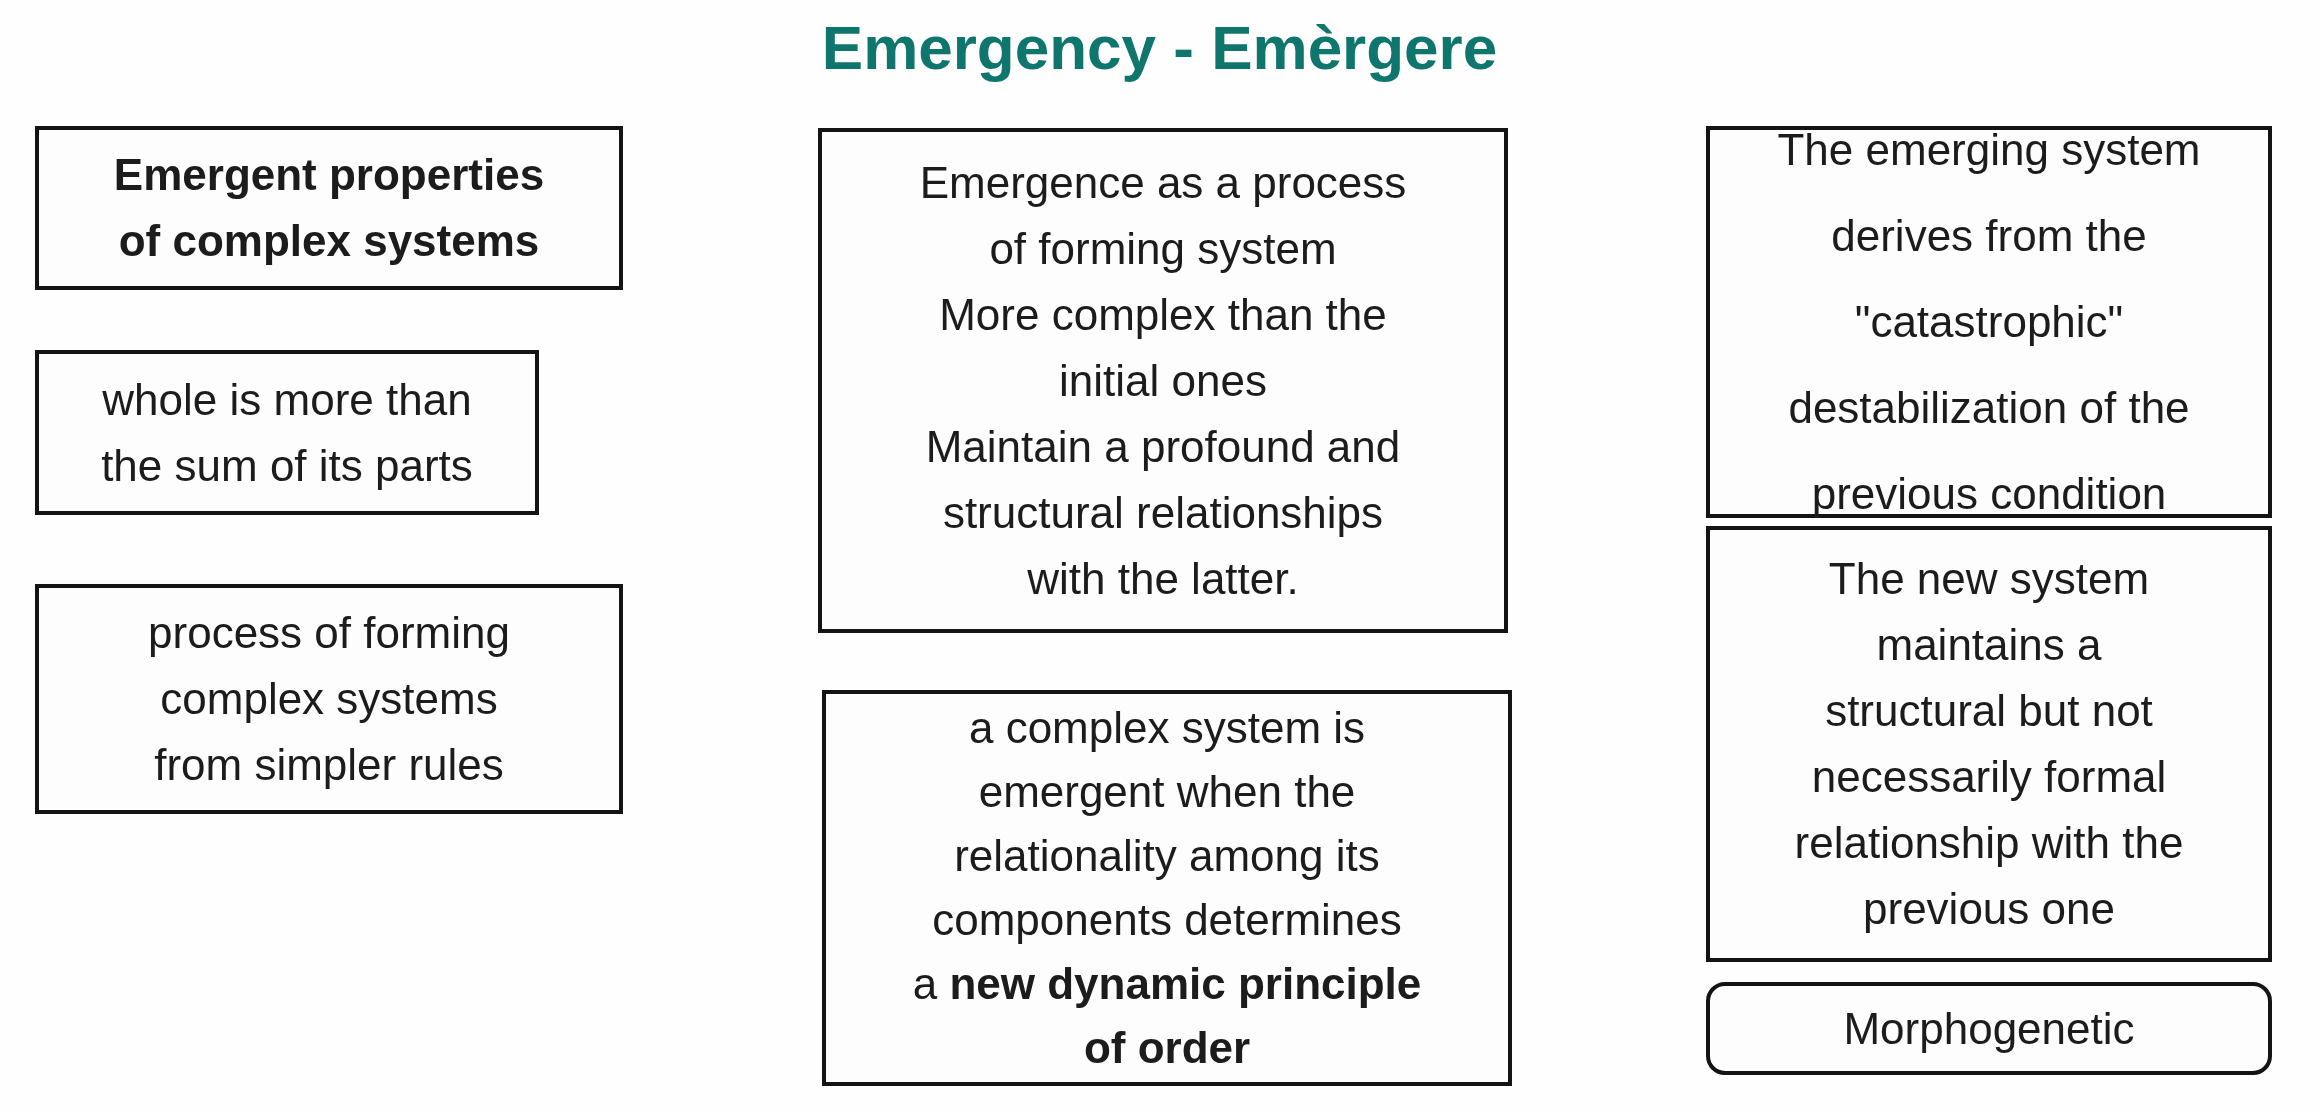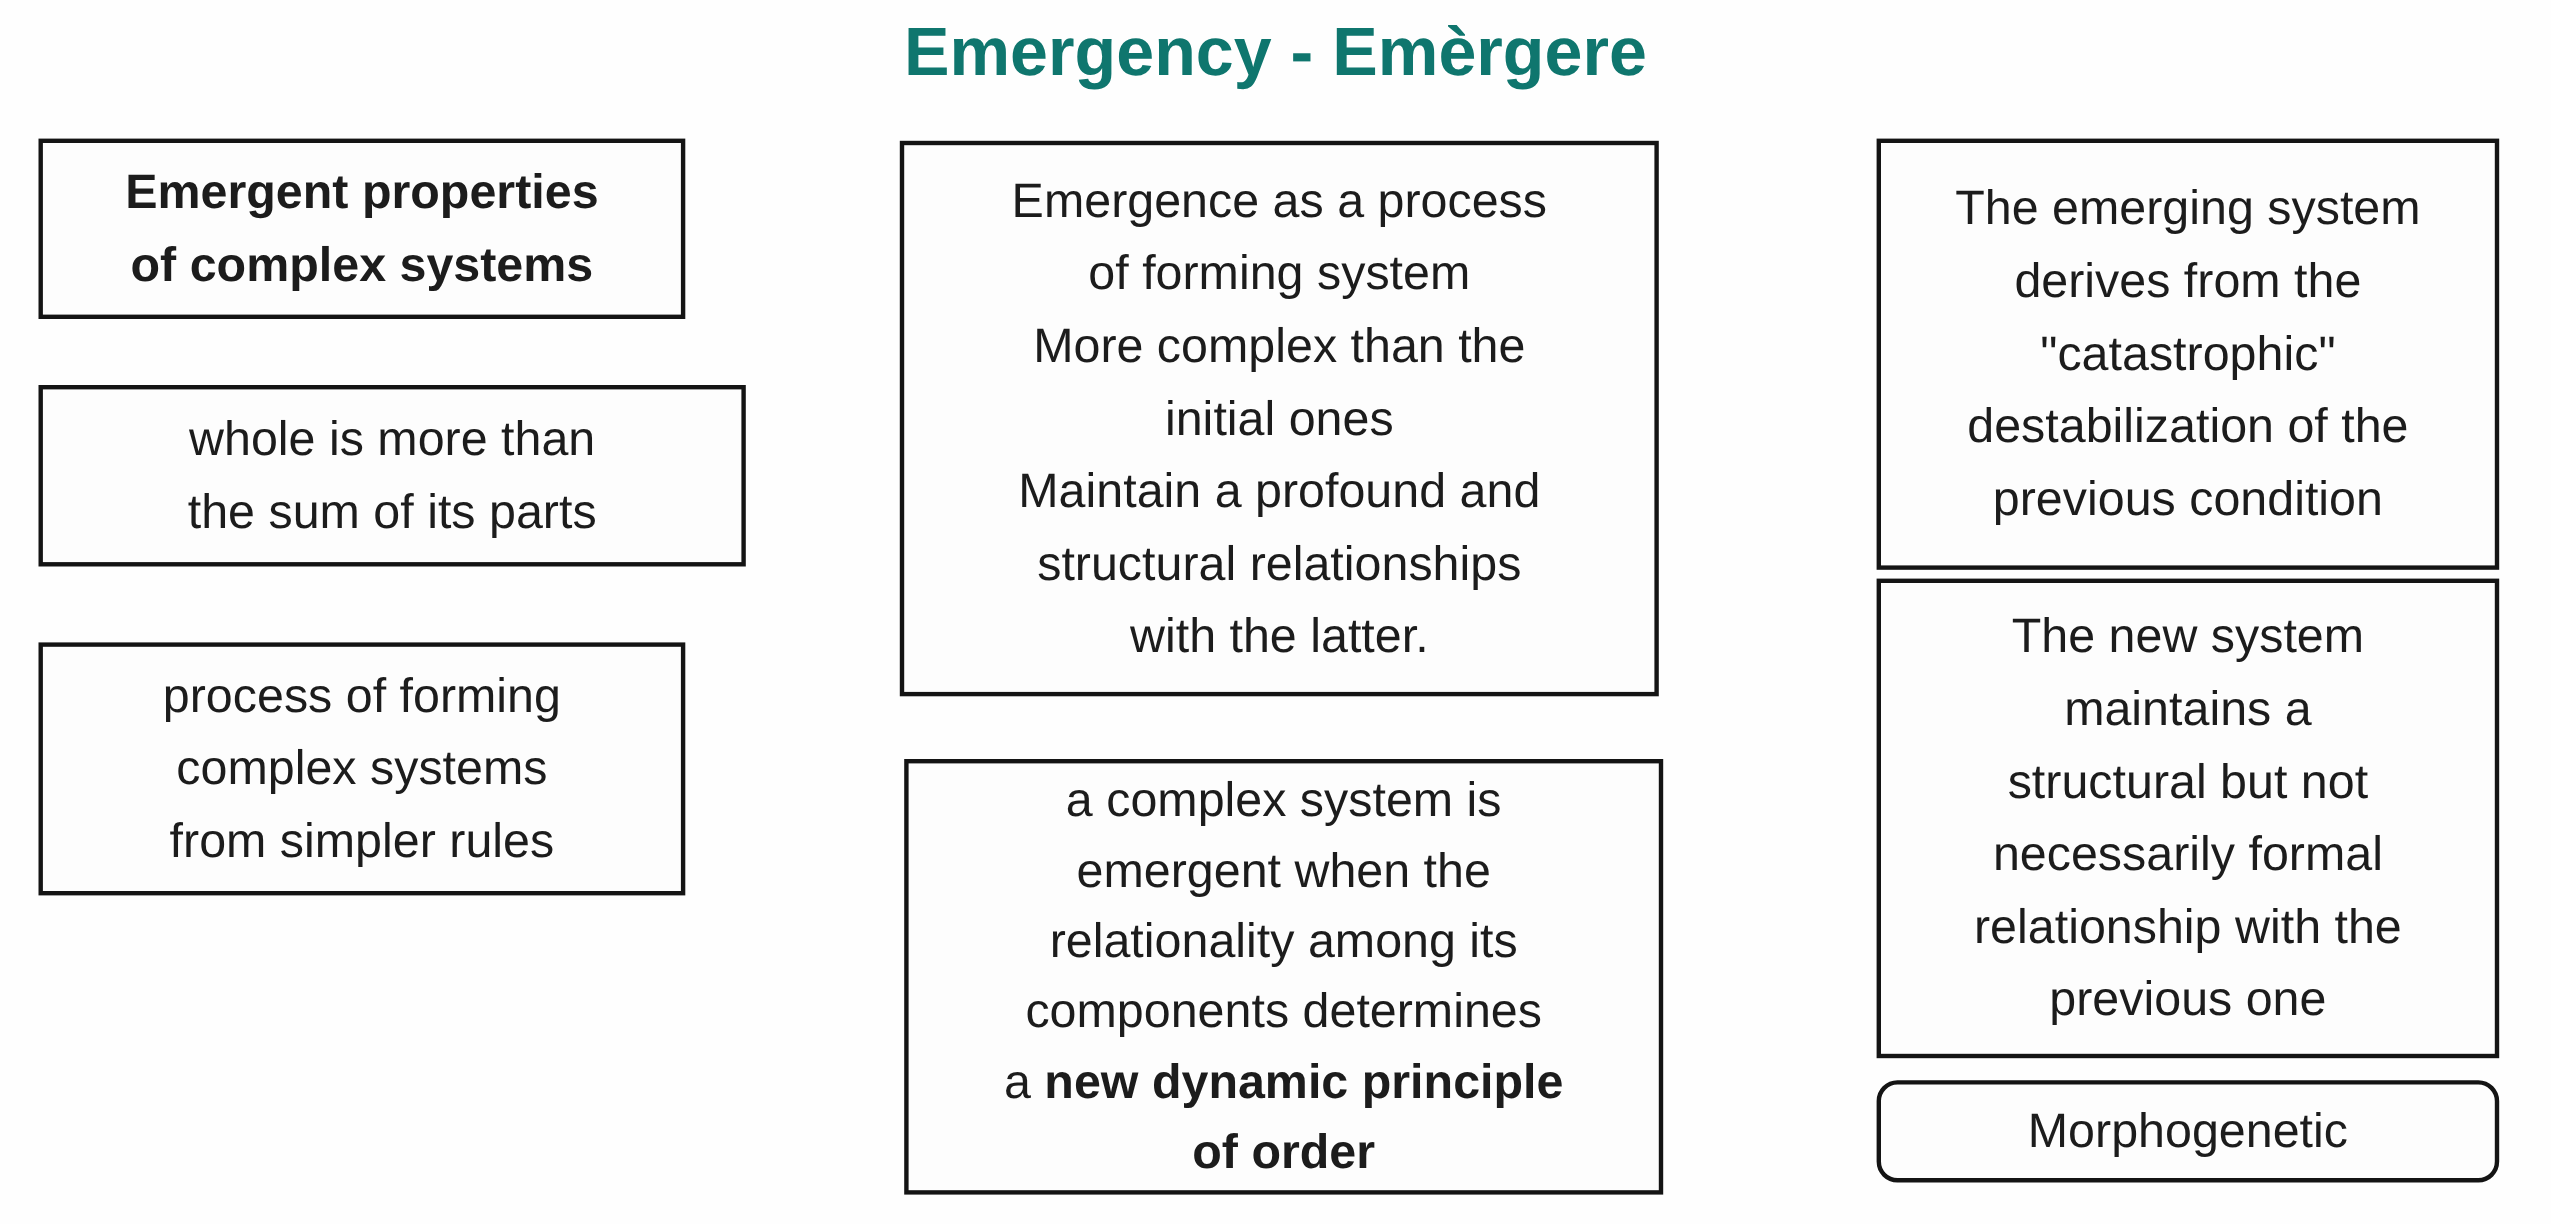--- a/index.html
+++ b/index.html
@@ -42,27 +42,27 @@
     padding: 6px 10px;
   }
   .box .line {
     white-space: nowrap;
   }
   .bold {
     font-weight: bold;
   }
   
   .box-l1 { left: 35px;  top: 126px; width: 588px; height: 164px; font-weight: bold; }
-  .box-l2 { left: 35px;  top: 350px; width: 643px; height: 165px; }
+  .box-l2 { left: 35px;  top: 350px; width: 504px; height: 165px; }
   .box-l3 { left: 35px;  top: 584px; width: 588px; height: 230px; }
   
   .box-m1 { left: 818px; top: 128px; width: 690px; height: 505px; }
   .box-m2 { left: 822px; top: 690px; width: 690px; height: 396px; line-height: 64px; }
   
-  .box-r1 { left: 1706px; top: 126px; width: 566px; height: 392px; }
+  .box-r1 { left: 1706px; top: 126px; width: 566px; height: 392px; gap: 20px; }
   .box-r2 { left: 1706px; top: 526px; width: 566px; height: 436px; }
   .box-r3 { left: 1706px; top: 982px; width: 566px; height: 93px; border-radius: 19px; }
 </style>
 </head>
 <body>
 
 <div class="canvas">
 
   <div class="title">Emergency - Emèrgere</div>
 

